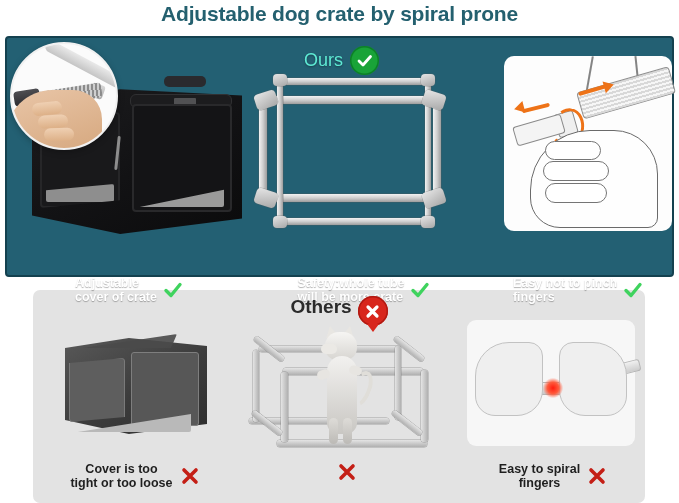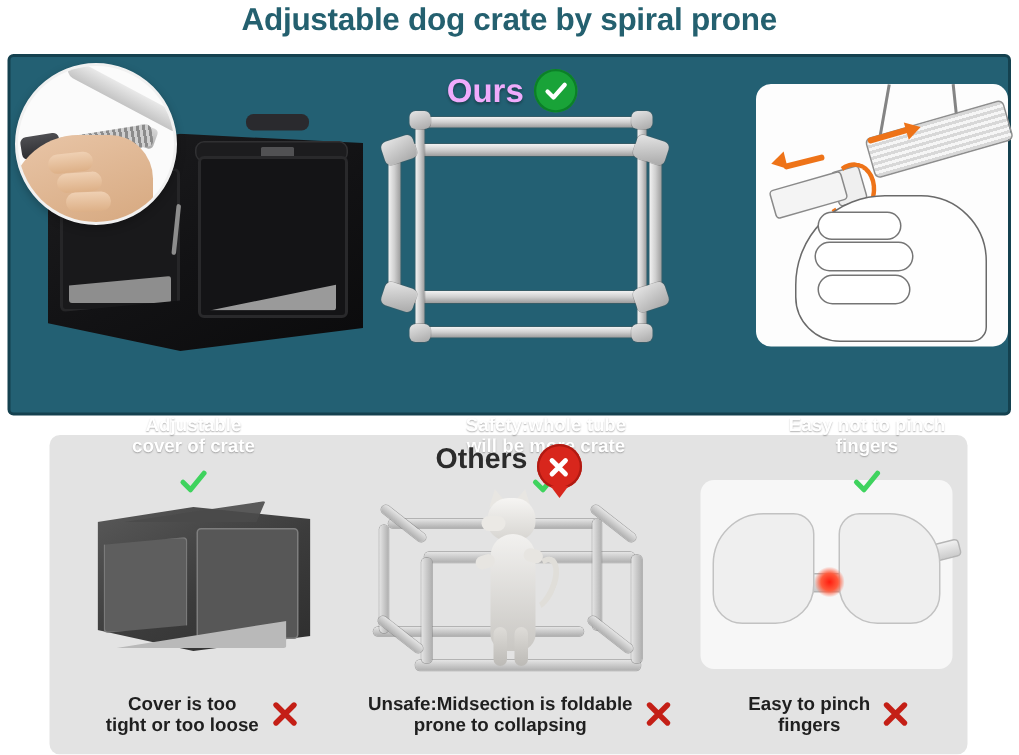--- a/index.html
+++ b/index.html
@@ -47,23 +47,23 @@
     top: 8px;
     width: 669px;
     text-align: center;
     display: flex;
     align-items: center;
     justify-content: center;
     gap: 7px;
     z-index: 30;
   }
   .ours-header .lbl {
-    font-size: 22px;
-    font-weight: bold;
-    color: #f0abfc;
+    font-size: 18px;
+    font-weight: normal;
+    color: #5eead4;
     text-shadow: 0 1px 2px rgba(0,0,0,.35);
   }
 
   .check-badge {
     width: 29px;
     height: 29px;
     border-radius: 50%;
     background: #19a338;
     box-shadow: 0 0 0 1.5px #0c7f28 inset;
     display: flex;
@@ -256,23 +256,22 @@
   .ours-caption {
     position: absolute;
     display: flex;
     align-items: center;
     justify-content: center;
     gap: 6px;
     color: #ffffff;
     font-size: 12.5px;
     font-weight: bold;
     line-height: 1.15;
-    text-align: center;
+    text-align: left;
     z-index: 20;
-    flex-direction: column;
   }
   .ours-caption .txt { white-space: pre-line; text-shadow: 0 1px 1px rgba(0,0,0,.3); }
   .tick {
     flex: 0 0 auto;
     width: 20px; height: 20px;
   }
 
   
   .others-panel {
     position: absolute;
@@ -644,31 +643,29 @@
     <span class="txt">Cover is too
 tight or too loose</span>
     <span class="xmark">
       <svg width="20" height="20" viewBox="0 0 20 20">
         <path d="M4 4 L16 16 M16 4 L4 16" stroke="#c41f16" stroke-width="3.6" stroke-linecap="round"></path>
       </svg>
     </span>
   </div>
 
   <div class="others-caption" style="left:196px; top:172px; width:236px;">
-    <span class="txt">Unsafe:Midsection is foldable
-prone to collapsing</span>
     <span class="xmark">
       <svg width="20" height="20" viewBox="0 0 20 20">
         <path d="M4 4 L16 16 M16 4 L4 16" stroke="#c41f16" stroke-width="3.6" stroke-linecap="round"></path>
       </svg>
     </span>
   </div>
 
   <div class="others-caption" style="left:428px; top:172px; width:184px;">
-    <span class="txt">Easy to pinch
+    <span class="txt">Easy to spiral
 fingers</span>
     <span class="xmark">
       <svg width="20" height="20" viewBox="0 0 20 20">
         <path d="M4 4 L16 16 M16 4 L4 16" stroke="#c41f16" stroke-width="3.6" stroke-linecap="round"></path>
       </svg>
     </span>
   </div>
 </div>
 
 </body></html>

